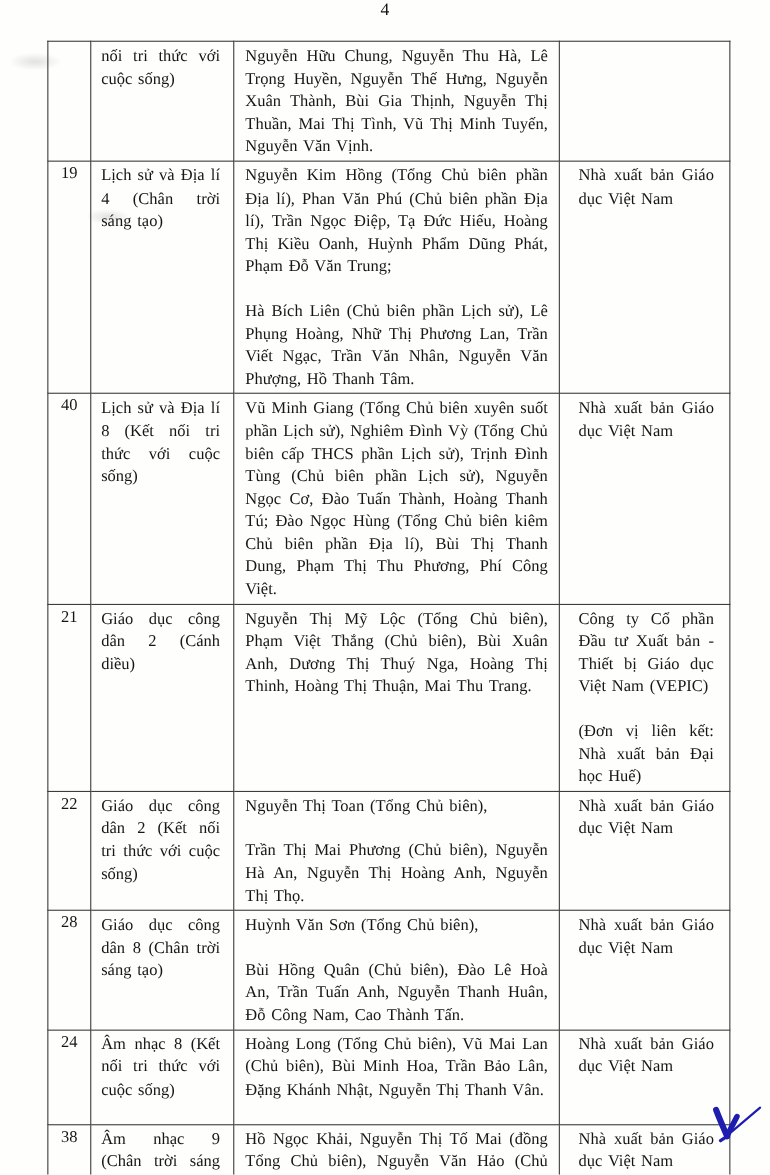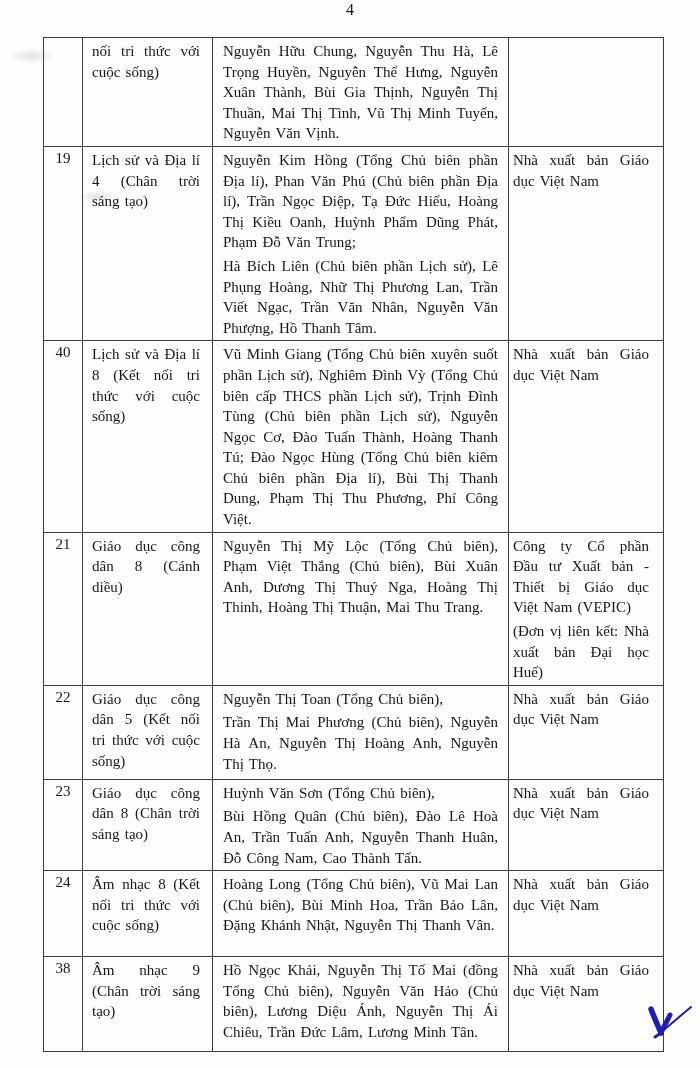--- a/index.html
+++ b/index.html
@@ -51,24 +51,24 @@
   }
   td.c-title {
     padding: 3px 12px 2px 9px;
     text-align: justify;
   }
   td.c-authors {
     padding: 3px 10px 2px 10px;
     text-align: justify;
   }
   td.c-publisher {
-    padding: 3px 14px 2px 4px;
+    padding: 3px 14px 2px 17px;
     text-align: justify;
   }
-  .para + .para { margin-top: 3px; }
+  .para + .para { margin-top: 20px; }
   
   .smudge {
     position: absolute;
     border-radius: 50%;
     background: radial-gradient(closest-side, rgba(160,160,160,0.30), rgba(160,160,160,0));
     pointer-events: none;
   }
   .smudge.s1 { left: 8px; top: 48px; width: 48px; height: 16px; }
   .smudge.s2 { left: 78px; top: 190px; width: 40px; height: 14px; }
   .pen-mark {
@@ -125,44 +125,44 @@
         <td class="c-authors">
           <div class="para">Vũ Minh Giang (Tổng Chủ biên xuyên suốt phần Lịch sử), Nghiêm Đình Vỳ (Tổng Chủ biên cấp THCS phần Lịch sử), Trịnh Đình Tùng (Chủ biên phần Lịch sử), Nguyễn Ngọc Cơ, Đào Tuấn Thành, Hoàng Thanh Tú; Đào Ngọc Hùng (Tổng Chủ biên kiêm Chủ biên phần Địa lí), Bùi Thị Thanh Dung, Phạm Thị Thu Phương, Phí Công Việt.</div>
         </td>
         <td class="c-publisher">
           <div class="para">Nhà xuất bản Giáo dục Việt Nam</div>
         </td>
       </tr>
 
       <tr style="height:149px;">
         <td class="c-num">21</td>
-        <td class="c-title">Giáo dục công dân 8 (Cánh diều)</td>
+        <td class="c-title">Giáo dục công dân 2 (Cánh diều)</td>
         <td class="c-authors">
           <div class="para">Nguyễn Thị Mỹ Lộc (Tổng Chủ biên), Phạm Việt Thắng (Chủ biên), Bùi Xuân Anh, Dương Thị Thuý Nga, Hoàng Thị Thinh, Hoàng Thị Thuận, Mai Thu Trang.</div>
         </td>
         <td class="c-publisher">
           <div class="para">Công ty Cổ phần Đầu tư Xuất bản - Thiết bị Giáo dục Việt Nam (VEPIC)</div>
           <div class="para">(Đơn vị liên kết: Nhà xuất bản Đại học Huế)</div>
         </td>
       </tr>
 
       <tr style="height:94px;">
         <td class="c-num">22</td>
-        <td class="c-title">Giáo dục công dân 5 (Kết nối tri thức với cuộc sống)</td>
+        <td class="c-title">Giáo dục công dân 2 (Kết nối tri thức với cuộc sống)</td>
         <td class="c-authors">
           <div class="para">Nguyễn Thị Toan (Tổng Chủ biên),</div>
           <div class="para">Trần Thị Mai Phương (Chủ biên), Nguyễn Hà An, Nguyễn Thị Hoàng Anh, Nguyễn Thị Thọ.</div>
         </td>
         <td class="c-publisher">
           <div class="para">Nhà xuất bản Giáo dục Việt Nam</div>
         </td>
       </tr>
 
       <tr style="height:89px;">
-        <td class="c-num">23</td>
+        <td class="c-num">28</td>
         <td class="c-title">Giáo dục công dân 8 (Chân trời sáng tạo)</td>
         <td class="c-authors">
           <div class="para">Huỳnh Văn Sơn (Tổng Chủ biên),</div>
           <div class="para">Bùi Hồng Quân (Chủ biên), Đào Lê Hoà An, Trần Tuấn Anh, Nguyễn Thanh Huân, Đỗ Công Nam, Cao Thành Tấn.</div>
         </td>
         <td class="c-publisher">
           <div class="para">Nhà xuất bản Giáo dục Việt Nam</div>
         </td>
       </tr>
 

